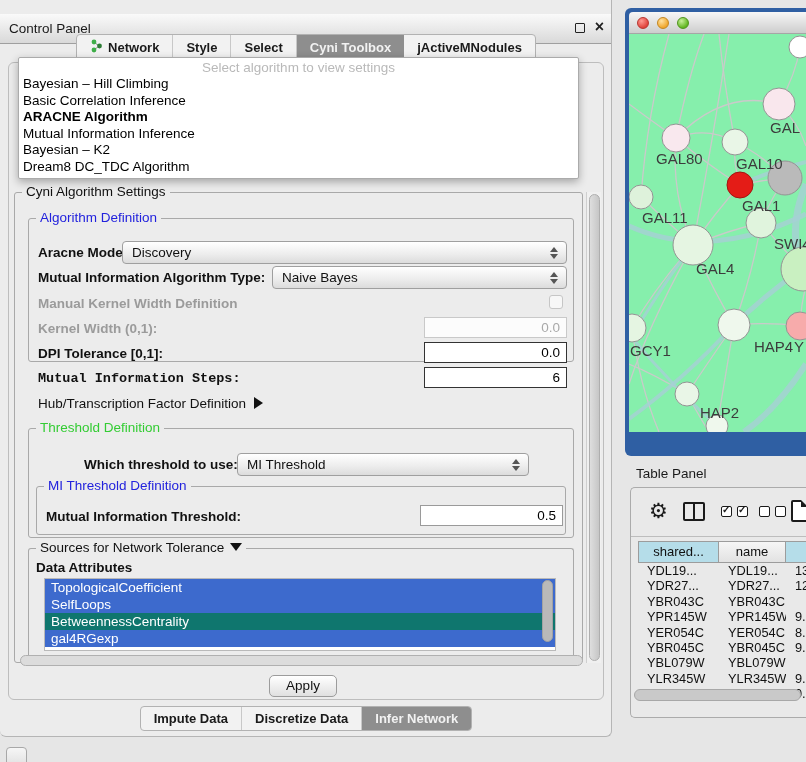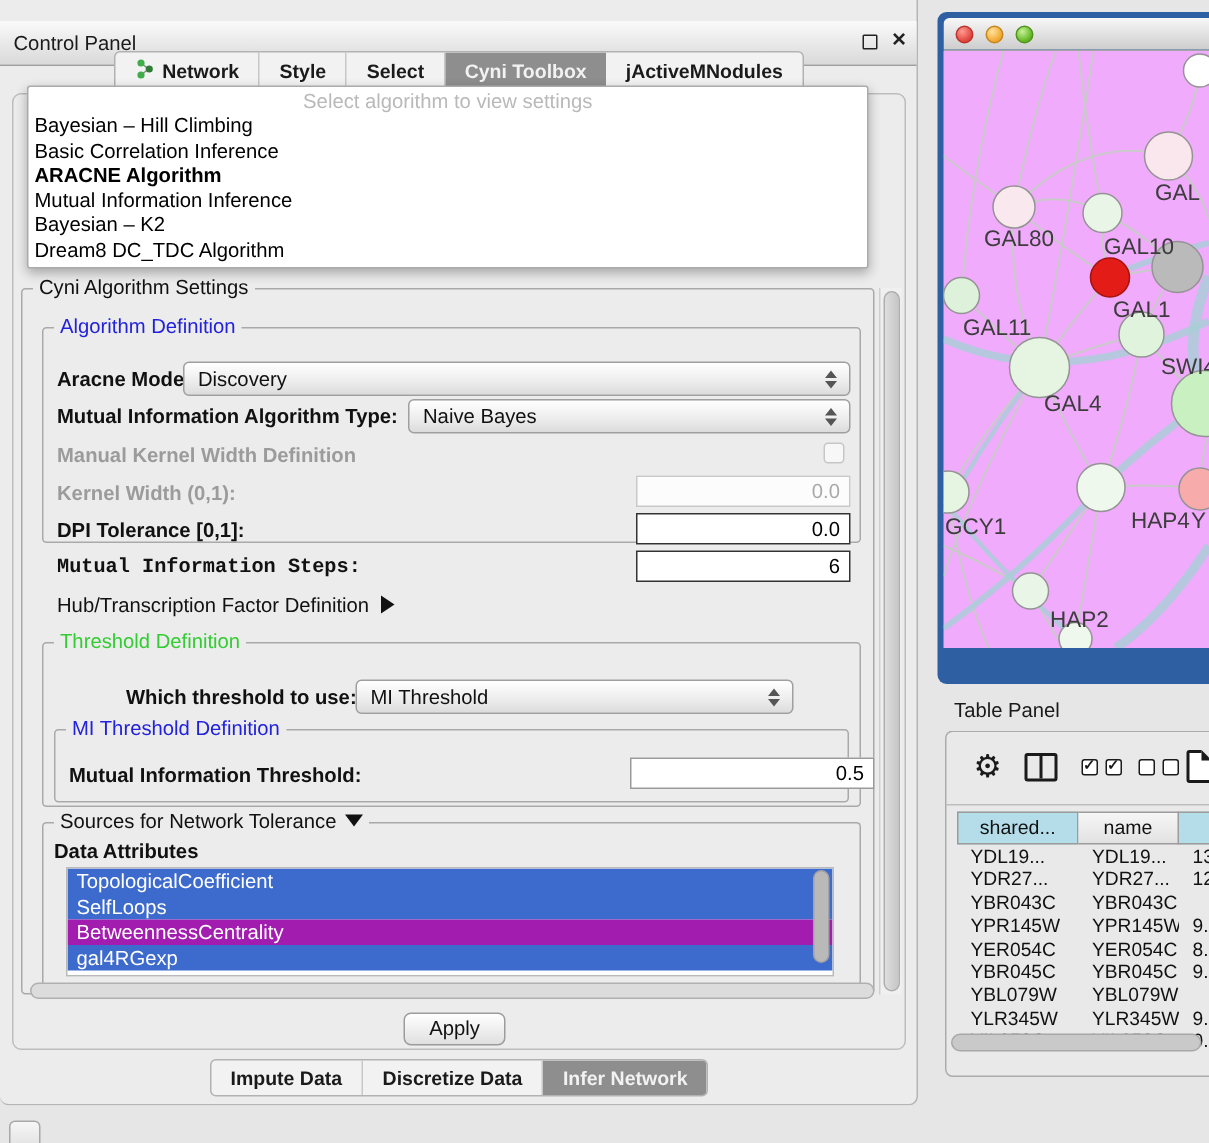--- a/index.html
+++ b/index.html
@@ -96,21 +96,21 @@
   
   #network-window { position:absolute; left:625px; top:8px; width:181px; height:448px;
                     background:#2f5fa3; border-radius:6px 0 0 6px; padding:4px 0 4px 4px; }
   #nw-titlebar { width:177px; height:22px; background:linear-gradient(#f7f7f7,#cdcdcd);
                  border-bottom:1px solid #a6a6a6; border-radius:4px 0 0 0;
                  display:flex; align-items:center; padding-left:8px; gap:8px; }
   .tl { width:12px; height:12px; border-radius:50%; cursor:pointer; }
   .tl.red { background:radial-gradient(circle at 35% 30%, #ff9a92, #e0443c 70%); border:1px solid #b8352f; }
   .tl.yellow { background:radial-gradient(circle at 35% 30%, #ffe2a0, #f0a72d 70%); border:1px solid #c4861f; }
   .tl.green { background:radial-gradient(circle at 35% 30%, #c7f09a, #62b622 70%); border:1px solid #4f941c; }
-  #nw-canvas { width:177px; height:398px; background:#f0abfc; overflow:hidden; }
+  #nw-canvas { width:177px; height:398px; background:#86efac; overflow:hidden; }
 
   
   #table-panel-title { position:absolute; left:636px; top:466px; font-size:13.5px; color:#1a1a1a; }
   #table-panel { position:absolute; left:630px; top:487px; width:176px; height:231px;
                  background:#e9e9e9; border:1px solid #ababab; border-right:none; border-radius:5px 0 0 5px; overflow:hidden; }
   #tp-toolbar { position:absolute; left:0; top:0; width:100%; height:49px;
                 border-bottom:1px solid #bdbdbd; }
   #gear-ic { position:absolute; left:18px; top:11px; font-family:"DejaVu Sans",sans-serif; font-size:21px; color:#1a1a1a; cursor:pointer; }
   #split-ic { position:absolute; left:52px; top:14px; width:22px; height:19px; border:2px solid #1a1a1a; border-radius:2px; cursor:pointer; }
   #split-ic::after { content:""; position:absolute; left:8px; top:0; width:2px; height:15px; background:#1a1a1a; }
@@ -225,34 +225,34 @@
     <span class="val">MI Threshold</span>
     <span class="arrows">
         <i class="up"></i>
         <i class="dn"></i>
       </span>
   </div>
   <div class="gbox" style="left:36px; top:486px; width:530px; height:49px;">
     <span class="legend blue">MI Threshold Definition</span>
   </div>
   <span class="lbl" style="left:46px; top:509px;">Mutual Information Threshold:</span>
-  <div class="field norm" style="left:420px; top:505px; width:163px;">
+  <div class="field norm" style="left:420px; top:505px; width:143px;">
     <span>0.5</span>
   </div>
 
   <div class="gbox" style="left:28px; top:548px; width:546px; height:114px; border-bottom:none;">
     <span class="legend">
       <span>Sources for Network Tolerance</span><span class="tri-down"></span>
     </span>
   </div>
   <span class="lbl" style="left:36px; top:560px;">Data Attributes</span>
   <div id="attr-list">
       <div class="attr-item" style="background: rgb(61, 106, 205);">TopologicalCoefficient</div>
       <div class="attr-item" style="background: rgb(61, 106, 205);">SelfLoops</div>
-      <div class="attr-item" style="background: #a21caf;">BetweennessCentrality</div>
+      <div class="attr-item" style="background: #0f766e;">BetweennessCentrality</div>
       <div class="attr-item" style="background: rgb(61, 106, 205);">gal4RGexp</div>
     </div>
   <div id="attr-vscroll"></div>
   <div id="hscrollbar"></div>
 
   <div id="cp-vscroll-track">
     <div id="cp-vscroll-thumb"></div>
   </div>
 
   <div id="apply-btn">Apply</div>

